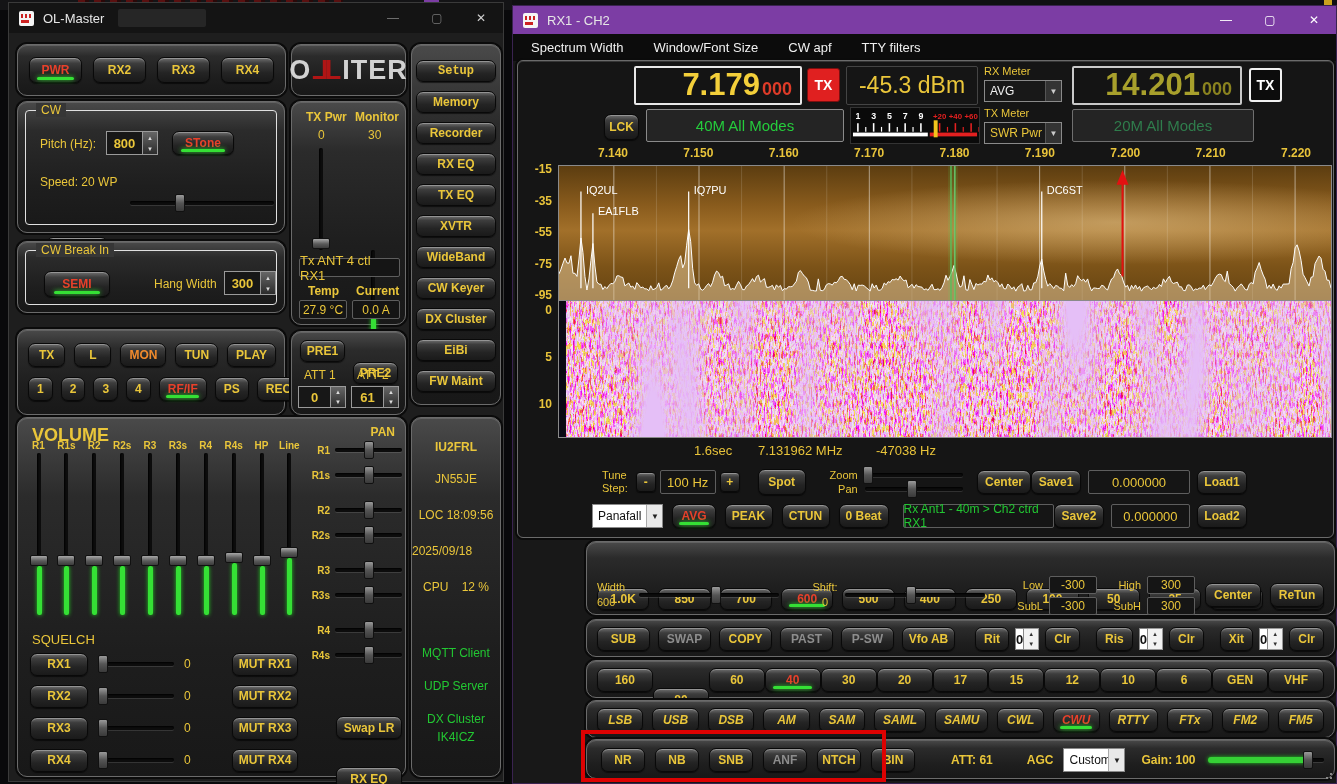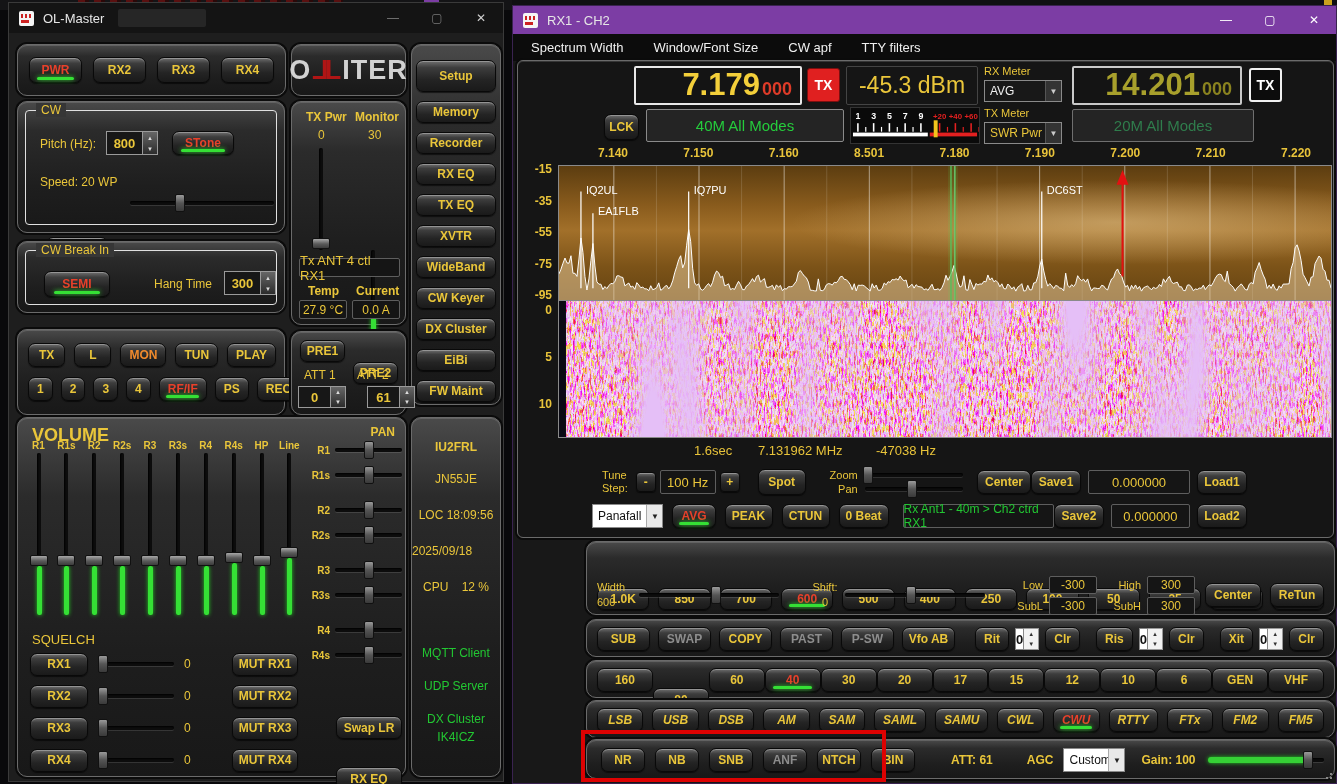--- a/index.html
+++ b/index.html
@@ -158,21 +158,21 @@
     <div class="logo">
       <span>O</span>
         <span class="red flip">L</span>
         <span class="red">L</span>
         <span>ITER</span>
     </div>
   </div>
 
   <div class="panel" style="left:402px;top:41px;width:90px;height:361px;">
     <div style="display:flex;flex-direction:column;gap:9px;align-items:center;padding-top:15px;">
-        <div class="btn" style="width: 80px; height: 32px;">
+        <div class="btn" style="width: 80px; height: 22px; font-family: Liberation Mono, monospace;">
           <span>Setup</span>
         </div>
         <div class="btn" style="width: 80px; height: 22px;">
           <span>Memory</span>
         </div>
         <div class="btn" style="width: 80px; height: 22px;">
           <span>Recorder</span>
         </div>
         <div class="btn" style="width: 80px; height: 22px;">
           <span>RX EQ</span>
@@ -227,21 +227,21 @@
     </div>
   </div>
 
   <div class="panel" style="left:8px;top:238px;width:268px;height:72px;">
     <div class="group" style="left:7px;top:8px;right:7px;bottom:7px;">
       <span class="legend">CW Break In</span>
       <div class="btn active abs" style="left:18px;top:20px;width:66px;height:26px;">
         <span>SEMI</span>
           <i class="ul"></i>
       </div>
-      <span class="lbl abs" style="left:128px;top:26px;">Hang Time</span>
+      <span class="lbl abs" style="left:128px;top:26px;">Hang Width</span>
       <div class="spin abs" style="left:198px;top:20px;width:52px;">
         <span class="spinval">300</span>
         <span class="arrows">
             <i>▲</i>
             <i>▼</i>
           </span>
       </div>
     </div>
   </div>
 
@@ -319,21 +319,21 @@
       </div>
     <span class="lbl abs" style="left:12px;top:36px;">ATT 1</span>
     <span class="lbl abs" style="left:65px;top:36px;">ATT 2</span>
     <div class="spin abs" style="left:6px;top:54px;width:48px;height:22px;">
       <span class="spinval">0</span>
         <span class="arrows">
           <i>▲</i>
           <i>▼</i>
         </span>
     </div>
-    <div class="spin abs" style="left:59px;top:54px;width:48px;height:22px;margin-left:16px;">
+    <div class="spin abs" style="left:59px;top:54px;width:48px;height:22px;">
       <span class="spinval">61</span>
         <span class="arrows">
           <i>▲</i>
           <i>▼</i>
         </span>
     </div>
   </div>
 
   <div class="panel" style="left:8px;top:414px;width:389px;height:360px;">
     <span class="lbl abs" style="left:14px;top:7px;font-weight:bold;font-size:18px;">VOLUME</span>
@@ -630,21 +630,21 @@
     <div class="combo dark yel abs" style="left:466px;top:61px;width:78px;">
       <span class="cval">SWR Pwr</span>
         <span class="carr">▼</span>
     </div>
     <div class="bandbox b abs" style="left:554px;top:48px;width:182px;height:33px;">20M All Modes</div>
 
     <div class="abs" id="freq-scale" style="left:40px;top:85px;width:774px;height:17px;">
         <span class="scale-lbl" style="left: 55px;">7.140</span>
         <span class="scale-lbl" style="left: 140.375px;">7.150</span>
         <span class="scale-lbl" style="left: 225.75px;">7.160</span>
-        <span class="scale-lbl" style="left: 311.125px;">8.501</span>
+        <span class="scale-lbl" style="left: 311.125px;">7.170</span>
         <span class="scale-lbl" style="left: 396.5px;">7.180</span>
         <span class="scale-lbl" style="left: 481.875px;">7.190</span>
         <span class="scale-lbl" style="left: 567.25px;">7.200</span>
         <span class="scale-lbl" style="left: 652.625px;">7.210</span>
         <span class="scale-lbl" style="left: 738px;">7.220</span>
       </div>
 
     <div class="abs" id="db-axis" style="left:0;top:104px;width:38px;height:136px;">
         <span class="axis-lbl" style="top: 4px;">-15</span>
         <span class="axis-lbl" style="top: 35.5px;">-35</span>

